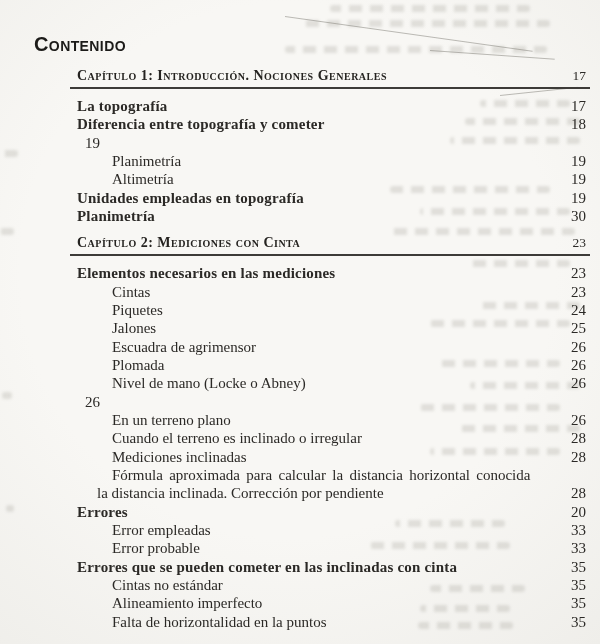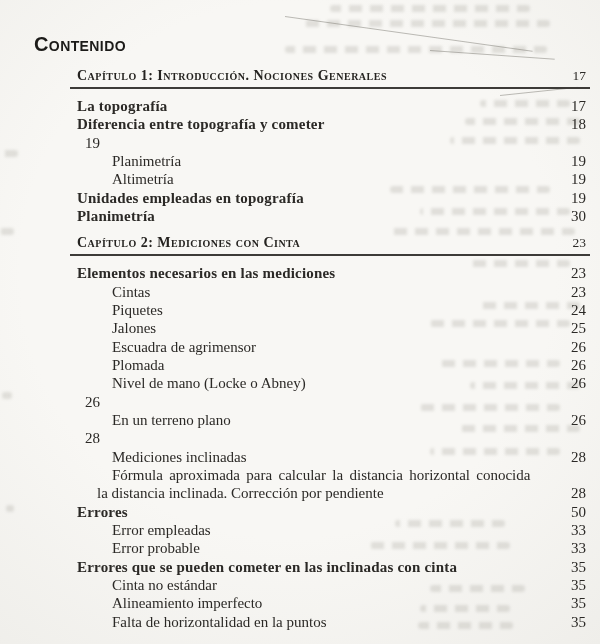--- a/index.html
+++ b/index.html
@@ -165,51 +165,52 @@
           <span class="page-num">26</span>
         </div>
         <div class="row indent-0 bold">
           <span class="page-num">26</span>
         </div>
         <div class="row indent-1">
           <span class="label">En un terreno plano</span>
           <span class="page-num">26</span>
         </div>
         <div class="row indent-1">
+          <span class="label">Cuando el terreno es inclinado o irregular</span>
           <span class="page-num">28</span>
         </div>
         <div class="row indent-1">
           <span class="label">Mediciones inclinadas</span>
           <span class="page-num">28</span>
         </div>
         <div class="row indent-1 justify">
           <span class="label">Fórmula aproximada para calcular la distancia horizontal conocida</span>
         </div>
         <div class="row indent-2">
           <span class="label">la distancia inclinada. Corrección por pendiente</span>
           <span class="page-num">28</span>
         </div>
         <div class="row indent-0 bold">
           <span class="label">Errores</span>
-          <span class="page-num">50</span>
+          <span class="page-num">20</span>
         </div>
         <div class="row indent-1">
           <span class="label">Error empleadas</span>
           <span class="page-num">33</span>
         </div>
         <div class="row indent-1">
           <span class="label">Error probable</span>
           <span class="page-num">33</span>
         </div>
         <div class="row indent-0 bold">
           <span class="label">Errores que se pueden cometer en las inclinadas con cinta</span>
           <span class="page-num">35</span>
         </div>
         <div class="row indent-1">
-          <span class="label">Cinta no estándar</span>
+          <span class="label">Cintas no estándar</span>
           <span class="page-num">35</span>
         </div>
         <div class="row indent-1">
           <span class="label">Alineamiento imperfecto</span>
           <span class="page-num">35</span>
         </div>
         <div class="row indent-1">
           <span class="label">Falta de horizontalidad en la puntos</span>
           <span class="page-num">35</span>
         </div>

